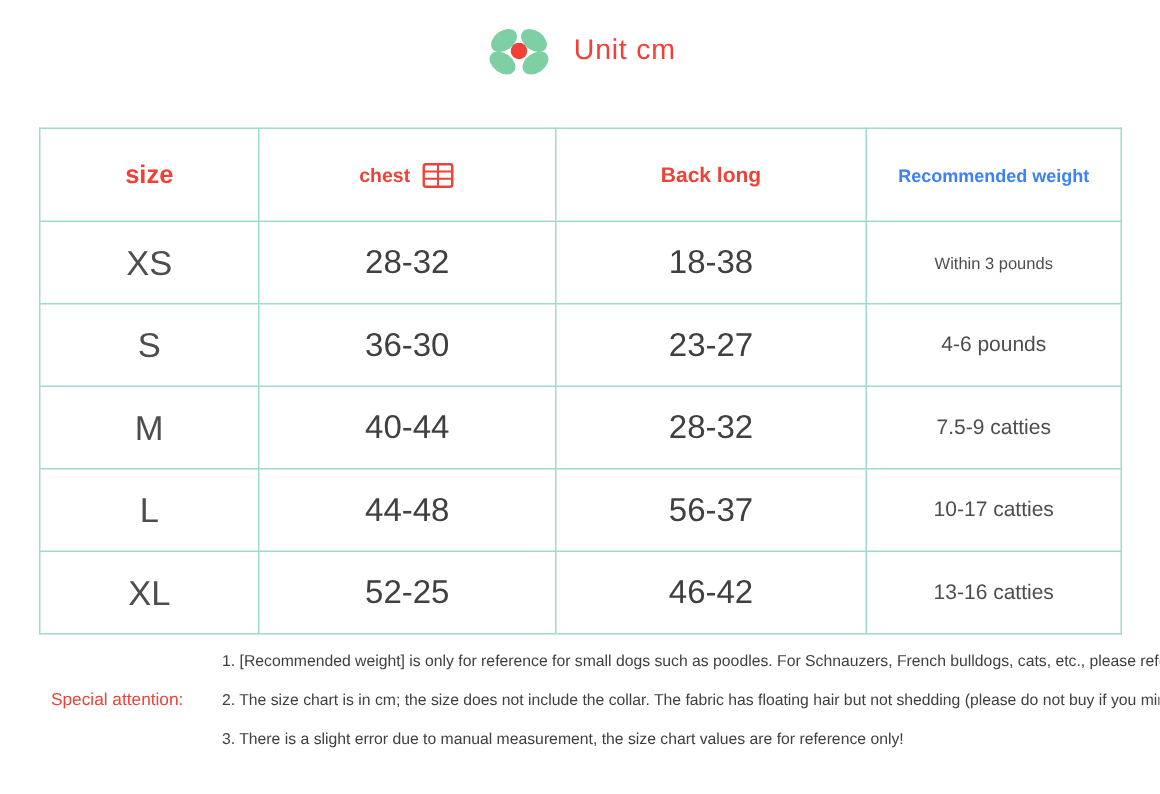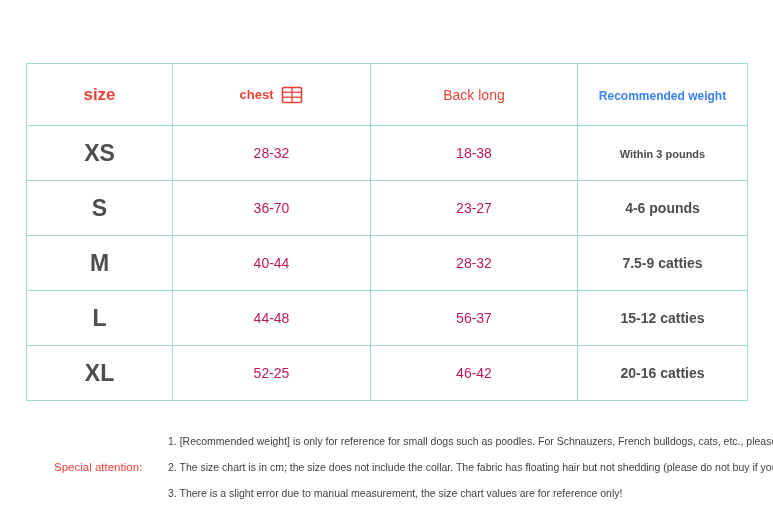--- a/index.html
+++ b/index.html
@@ -36,21 +36,21 @@
   .unit-title {
     color: #ef4136;
     font-size: 19px;
     letter-spacing: 0.5px;
   }
 
   
   .table-wrap {
     position: absolute;
     left: 26px;
-    top: 63px;
+    top: 85px;
     width: 721px;
   }
   table.size-table {
     border-collapse: collapse;
     width: 721px;
     table-layout: fixed;
   }
   table.size-table td, table.size-table th {
     border: 1px solid #9fd9cf;
     text-align: center;
@@ -75,41 +75,39 @@
     font-size: 13px;
     display: inline-flex;
     align-items: center;
     gap: 8px;
     text-align: right;
   }
   .ruler-icon { display: block; }
   .th-back {
     color: #ef4136;
     font-size: 14px;
-    font-weight: normal;
+    font-weight: bold;
   }
   .th-weight {
     color: #3b82f6;
     font-size: 12px;
   }
 
   .cell-size {
     color: #4d4d4d;
     font-size: 23px;
-    font-weight: bold;
   }
   .cell-num {
-    color: #be185d;
-    font-size: 14px;
+    color: #404040;
+    font-size: 22px;
     text-align: right;
   }
   .cell-weight {
     color: #4d4d4d;
     font-size: 14px;
-    font-weight: bold;
   }
   .cell-weight.small {
     font-size: 11px;
   }
 
   
   .notes {
     position: absolute;
     left: 26px;
     top: 418px;
@@ -118,38 +116,49 @@
     align-items: center;
     padding-top: 10px;
   }
   .notes-label {
     color: #ef4136;
     font-size: 11.5px;
     width: 122px;
     flex: 0 0 122px;
     text-align: left;
     padding-left: 8px;
-    margin-left: 20px;
   }
   .notes-list {
     flex: 1;
     color: #4d4d4d;
   }
   .note-line {
     font-size: 10.5px;
     line-height: 26px;
     color: #3f3f3f;
     white-space: nowrap;
   }
 </style>
 </head>
 <body>
 
 <div class="page">
 
+  <div class="header">
+    <span class="flower">
+      <svg class="flower-icon" viewBox="0 0 46 40" xmlns="http://www.w3.org/2000/svg">
+        <ellipse cx="13" cy="13" rx="9.5" ry="6.5" transform="rotate(-35 13 13)" fill="#7fcfa4"></ellipse>
+        <ellipse cx="33" cy="13" rx="9.5" ry="6.5" transform="rotate(35 33 13)" fill="#7fcfa4"></ellipse>
+        <ellipse cx="12" cy="28" rx="9.5" ry="6.5" transform="rotate(35 12 28)" fill="#7fcfa4"></ellipse>
+        <ellipse cx="34" cy="28" rx="9.5" ry="6.5" transform="rotate(-35 34 28)" fill="#7fcfa4"></ellipse>
+        <circle cx="23" cy="20" r="5.5" fill="#ef4136"></circle>
+      </svg>
+    </span>
+    <span class="unit-title">Unit cm</span>
+  </div>
 
   <div class="table-wrap">
     <table class="size-table">
       <colgroup>
         <col class="c1">
           <col class="c2">
           <col class="c3">
           <col class="c4">
       </colgroup>
       <thead>
@@ -180,41 +189,41 @@
       </thead>
       <tbody>
         <tr>
           <td><span class="cell-size">XS</span></td>
           <td><span class="cell-num">28-32</span></td>
           <td><span class="cell-num">18-38</span></td>
           <td><span class="cell-weight small">Within 3 pounds</span></td>
         </tr>
         <tr>
           <td><span class="cell-size">S</span></td>
-          <td><span class="cell-num">36-70</span></td>
+          <td><span class="cell-num">36-30</span></td>
           <td><span class="cell-num">23-27</span></td>
           <td><span class="cell-weight">4-6 pounds</span></td>
         </tr>
         <tr>
           <td><span class="cell-size">M</span></td>
           <td><span class="cell-num">40-44</span></td>
           <td><span class="cell-num">28-32</span></td>
           <td><span class="cell-weight">7.5-9 catties</span></td>
         </tr>
         <tr>
           <td><span class="cell-size">L</span></td>
           <td><span class="cell-num">44-48</span></td>
           <td><span class="cell-num">56-37</span></td>
-          <td><span class="cell-weight">15-12 catties</span></td>
+          <td><span class="cell-weight">10-17 catties</span></td>
         </tr>
         <tr>
           <td><span class="cell-size">XL</span></td>
           <td><span class="cell-num">52-25</span></td>
           <td><span class="cell-num">46-42</span></td>
-          <td><span class="cell-weight">20-16 catties</span></td>
+          <td><span class="cell-weight">13-16 catties</span></td>
         </tr>
       </tbody>
     </table>
   </div>
 
   <div class="notes">
     <div class="notes-label">Special attention:</div>
     <div class="notes-list">
       <div class="note-line">1. [Recommended weight] is only for reference for small dogs such as poodles. For Schnauzers, French bulldogs, cats, etc., please refer to the chest length;</div>
       <div class="note-line">2. The size chart is in cm; the size does not include the collar. The fabric has floating hair but not shedding (please do not buy if you mind);</div>

